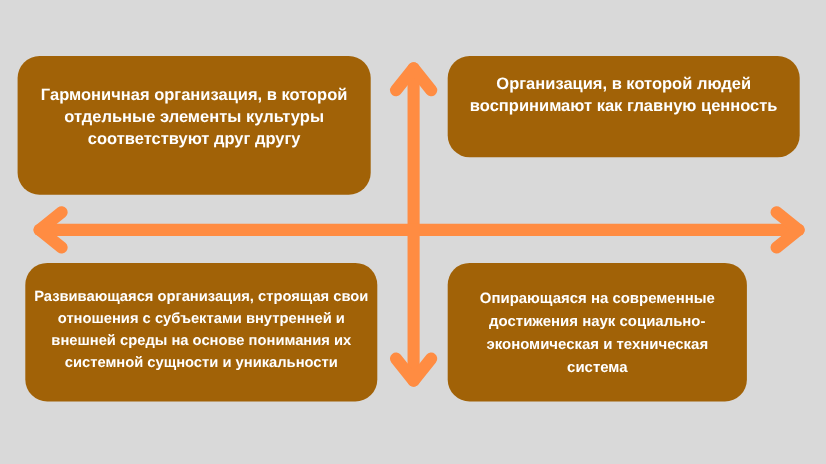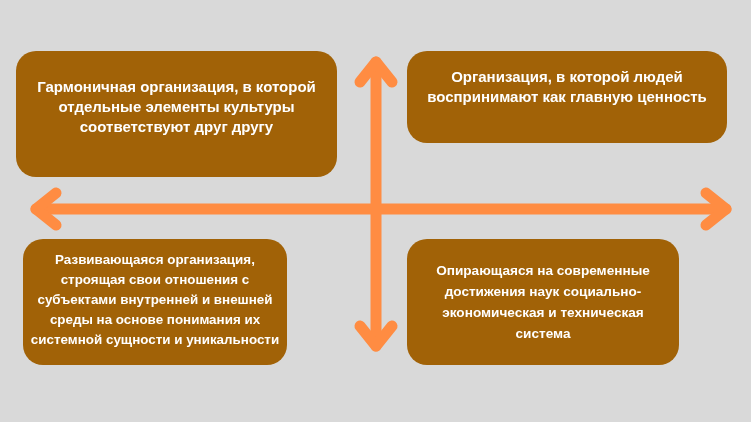--- a/index.html
+++ b/index.html
@@ -4,21 +4,21 @@
 <style>
   html, body { margin:0; padding:0; }
   body { width:751px; height:422px; background:#d9d9d9; position:relative; overflow:hidden;
          font-family:"Liberation Sans","DejaVu Sans",sans-serif; }
   .box { position:absolute; background:#a16207; border-radius:20px; color:#fff;
          display:flex; align-items:center; justify-content:center; text-align:center;
          font-weight:bold; box-sizing:border-box; }
   .box span { display:block; }
   #tl { left:16px; top:51px; width:321px; height:126px; font-size:15px; line-height:20px; padding:0 4px 14px; }
   #tr { left:407px; top:51px; width:320px; height:92px; font-size:15px; line-height:20px; padding:0 4px 20px; }
-  #bl { left:23px; top:239px; width:264px; height:126px; font-size:13.4px; line-height:20px; padding:0 6px 4px; }
+  #bl { left:23px; top:239px; width:320px; height:126px; font-size:13.4px; line-height:20px; padding:0 6px 4px; }
   #br { left:407px; top:239px; width:272px; height:126px; font-size:13.6px; line-height:21px; padding:0 6px 0; }
   svg.arrows { position:absolute; left:0; top:0; }
 </style>
 </head>
 <body>
 
 <svg class="arrows" width="751" height="422">
   <g stroke="#ff8c42" stroke-width="11" stroke-linecap="round" stroke-linejoin="round" fill="none">
     <g>
       <line x1="376" y1="62" x2="376" y2="346"></line>

